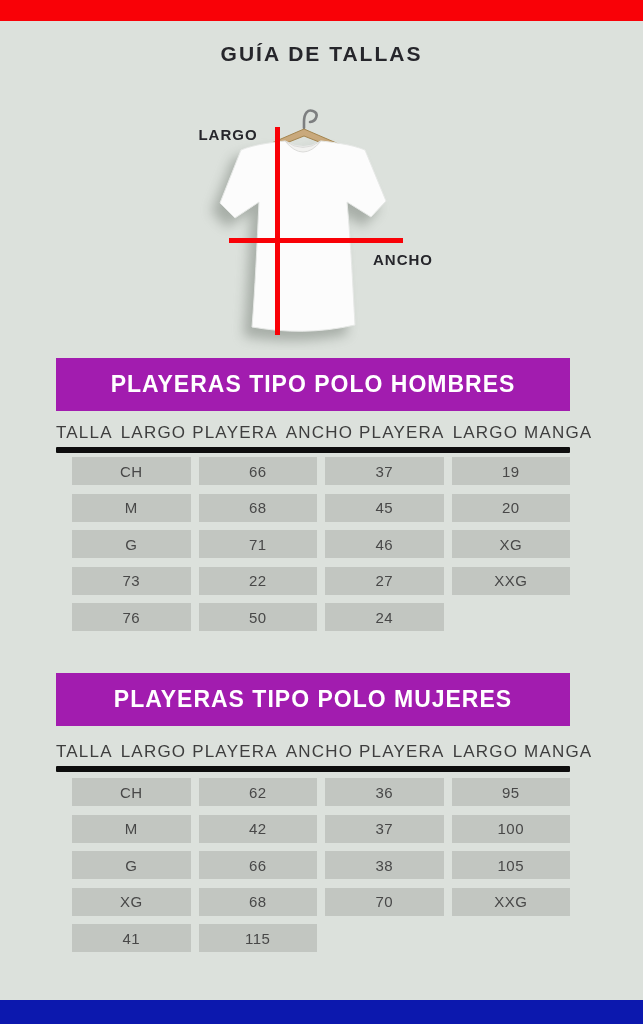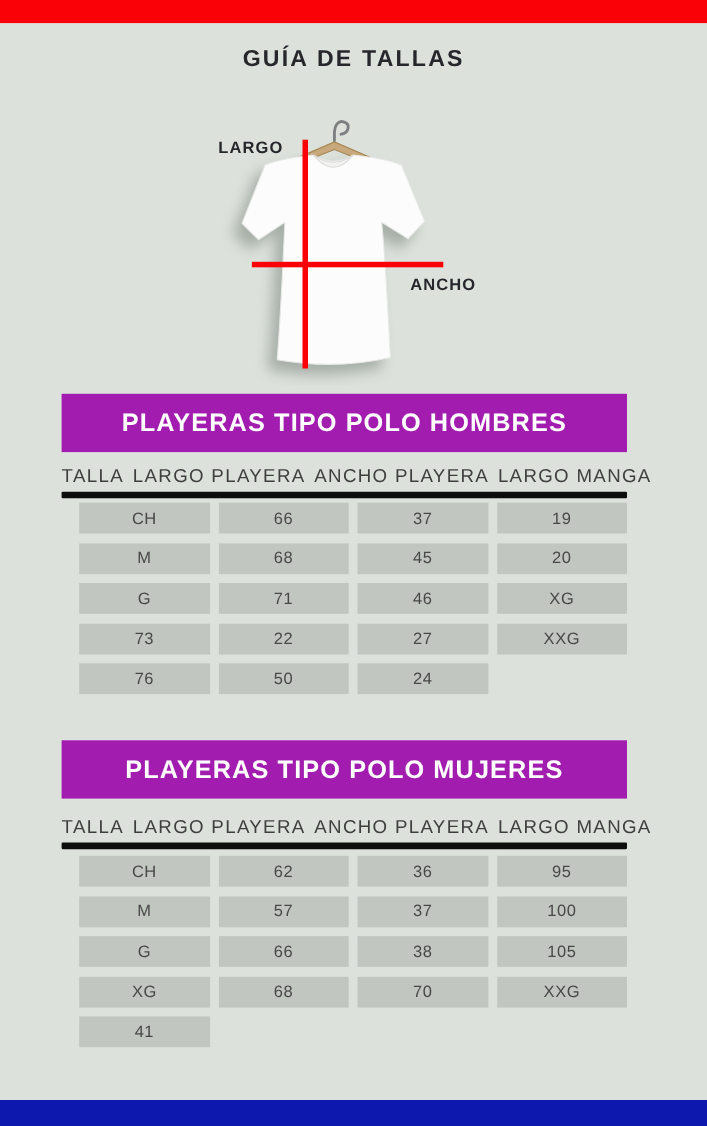--- a/index.html
+++ b/index.html
@@ -143,30 +143,31 @@
       <div>ANCHO PLAYERA</div>
       <div>LARGO MANGA</div>
     </div>
     <div class="black-rule"></div>
     <div class="rows">
         <div class="cell">CH</div>
         <div class="cell">62</div>
         <div class="cell">36</div>
         <div class="cell">95</div>
         <div class="cell">M</div>
-        <div class="cell">57</div>
+        <div class="cell">42</div>
         <div class="cell">37</div>
         <div class="cell">100</div>
         <div class="cell">G</div>
         <div class="cell">66</div>
         <div class="cell">38</div>
         <div class="cell">105</div>
         <div class="cell">XG</div>
         <div class="cell">68</div>
         <div class="cell">70</div>
         <div class="cell">XXG</div>
         <div class="cell">41</div>
+        <div class="cell">115</div>
       </div>
   </div>
 
   <div class="accent-bar bottom"></div>
 
 </div>
 
 </body></html>

